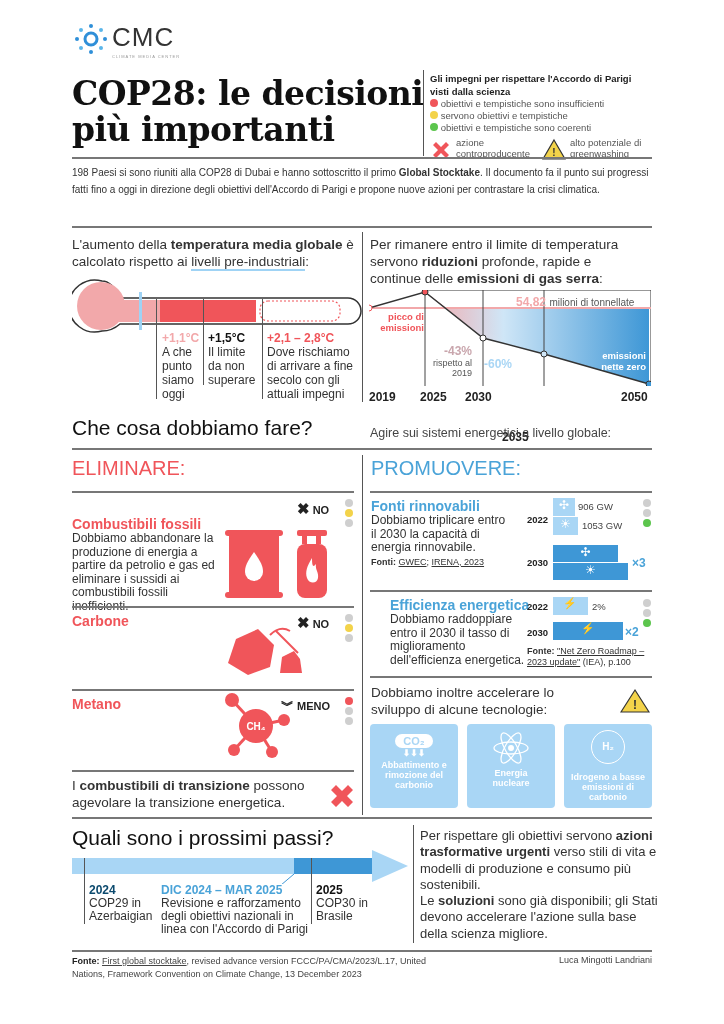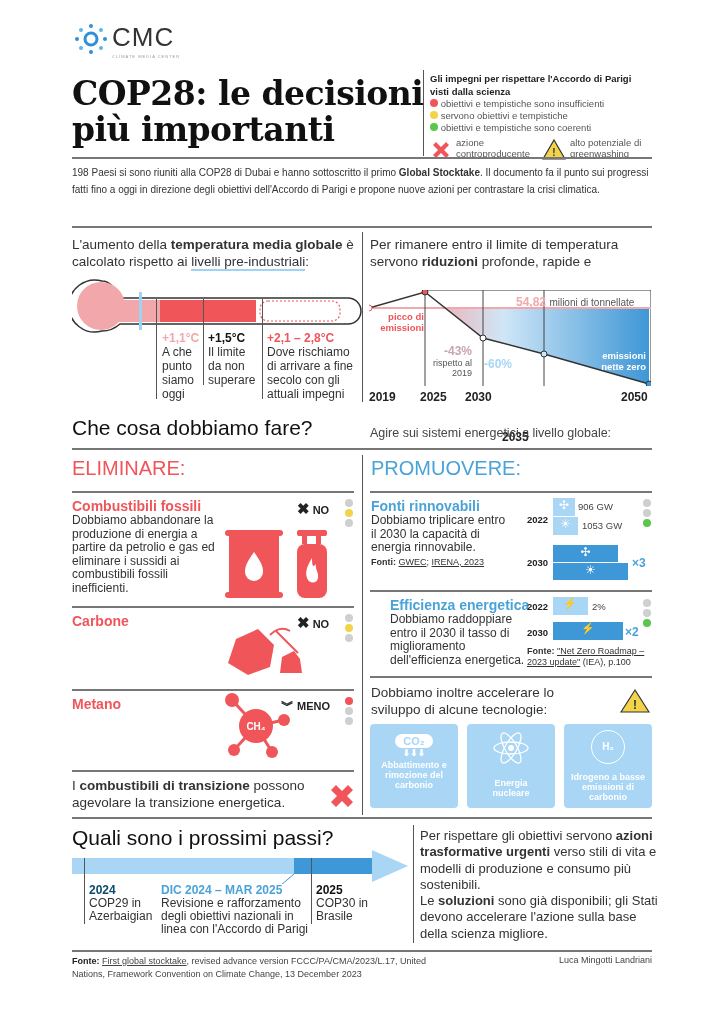--- a/index.html
+++ b/index.html
@@ -97,20 +97,21 @@
 </div>
 <div class="abs t12" style="left:267px;top:331px;width:88px;color:#333;">
   <div class="b red">+2,1 – 2,8°C</div>
     <div>Dove rischiamo di arrivare a fine secolo con gli attuali impegni</div>
 </div>
 
 <div class="vr" style="left:362px;top:232px;height:170px;"></div>
 <div class="abs" style="left:370px;top:236px;width:290px;font-size:13.5px;line-height:17px;color:#333;">
   <div>Per rimanere entro il limite di temperatura</div>
   <div><span>servono </span><span class="b">riduzioni</span><span> profonde, rapide e</span></div>
+  <div><span>continue delle </span><span class="b">emissioni di gas serra</span><span>:</span></div>
 </div>
 <svg class="abs" style="left:369px;top:290px;" width="282" height="96">
   <defs>
     <linearGradient id="gb" x1="0" x2="1" y1="0" y2="0">
       <stop offset="0" stop-color="#f2a8aa" stop-opacity="0.8"></stop>
         <stop offset="0.35" stop-color="#cfe6f7"></stop>
         <stop offset="1" stop-color="#3e97d6"></stop>
     </linearGradient>
   </defs>
   <rect x="0" y="0" width="282" height="96" fill="#fff" stroke="#333" stroke-width="1"></rect>
@@ -152,21 +153,21 @@
 <div class="abs" style="left:72px;top:416px;font-size:21px;color:#111;">Che cosa dobbiamo fare?</div>
 <div class="abs" style="left:370px;top:426px;font-size:12.5px;color:#444;">Agire sui sistemi energetici a livello globale:</div>
 <div class="hr" style="left:72px;top:448px;width:580px;"></div>
 
 <div class="abs red" style="left:72px;top:457px;font-size:20px;">ELIMINARE:</div>
 <div class="abs blue" style="left:371px;top:457px;font-size:20px;">PROMUOVERE:</div>
 <div class="vr" style="left:362px;top:455px;height:360px;"></div>
 
 <div class="hr" style="left:72px;top:491px;width:282px;"></div>
 <div class="abs" style="left:72px;top:498px;width:150px;">
-  <div class="b red" style="font-size:14px;line-height:16px;">Combustibili fossili</div>
+  <div class="b red" style="font-size:14px;line-height:16px;margin-top:18px;">Combustibili fossili</div>
   <div class="t12" style="color:#333;font-size:12px;line-height:13.5px;">Dobbiamo abbandonare la produzione di energia a partire da petrolio e gas ed eliminare i sussidi ai combustibili fossili inefficienti.</div>
 </div>
 <div class="abs b" style="left:297px;top:500px;font-size:11px;"><span style="font-size:15px;">✖</span> <span>NO</span></div>
 <div class="abs" style="left:345px;top:497px;width:8px;line-height:10px;"><span class="dot g"></span><span class="dot y"></span><span class="dot g"></span></div>
 <svg class="abs" style="left:225px;top:530px;" width="110" height="70">
   <rect x="0" y="0" width="58" height="6" rx="3" fill="#f0555a"></rect>
     <rect x="4" y="6" width="50" height="56" fill="#f0555a"></rect>
     <rect x="0" y="62" width="58" height="6" rx="3" fill="#f0555a"></rect>
   <path d="M29 22 C22 32 20 36 20 42 A9 9 0 0 0 38 42 C38 36 36 32 29 22 Z" fill="#fff"></path>
   <rect x="72" y="0" width="30" height="6" rx="2" fill="#f0555a"></rect>
@@ -265,21 +266,21 @@
 </div>
 <div class="techbox" style="left:467px;top:724px;">
   <svg width="40" height="36" style="margin-top:6px;">
       <g fill="none" stroke="#fff" stroke-width="1.3">
         <ellipse cx="20" cy="18" rx="17" ry="6"></ellipse>
         <ellipse cx="20" cy="18" rx="17" ry="6" transform="rotate(60 20 18)"></ellipse>
         <ellipse cx="20" cy="18" rx="17" ry="6" transform="rotate(-60 20 18)"></ellipse>
       </g>
       <circle cx="20" cy="18" r="3" fill="#fff"></circle>
     </svg>
-  <div style="margin-top:10px;padding:0 14px;">Energia nucleare</div>
+  <div style="padding:0 14px;">Energia nucleare</div>
 </div>
 <div class="techbox" style="left:564px;top:724px;">
   <div style="margin:6px auto 0;width:34px;height:34px;border:1.5px solid #fff;border-radius:50%;line-height:31px;font-size:10px;">H₂</div>
   <div style="margin-top:8px;padding:0 4px;">Idrogeno a basse emissioni di carbonio</div>
 </div>
 
 <div class="abs" style="left:72px;top:826px;font-size:21px;color:#111;">Quali sono i prossimi passi?</div>
 <svg class="abs" style="left:72px;top:844px;" width="340" height="40">
   <rect x="0" y="14" width="300" height="16" fill="#a9d6f5"></rect>
   <rect x="222" y="14" width="78" height="16" fill="#3e97d6"></rect>

